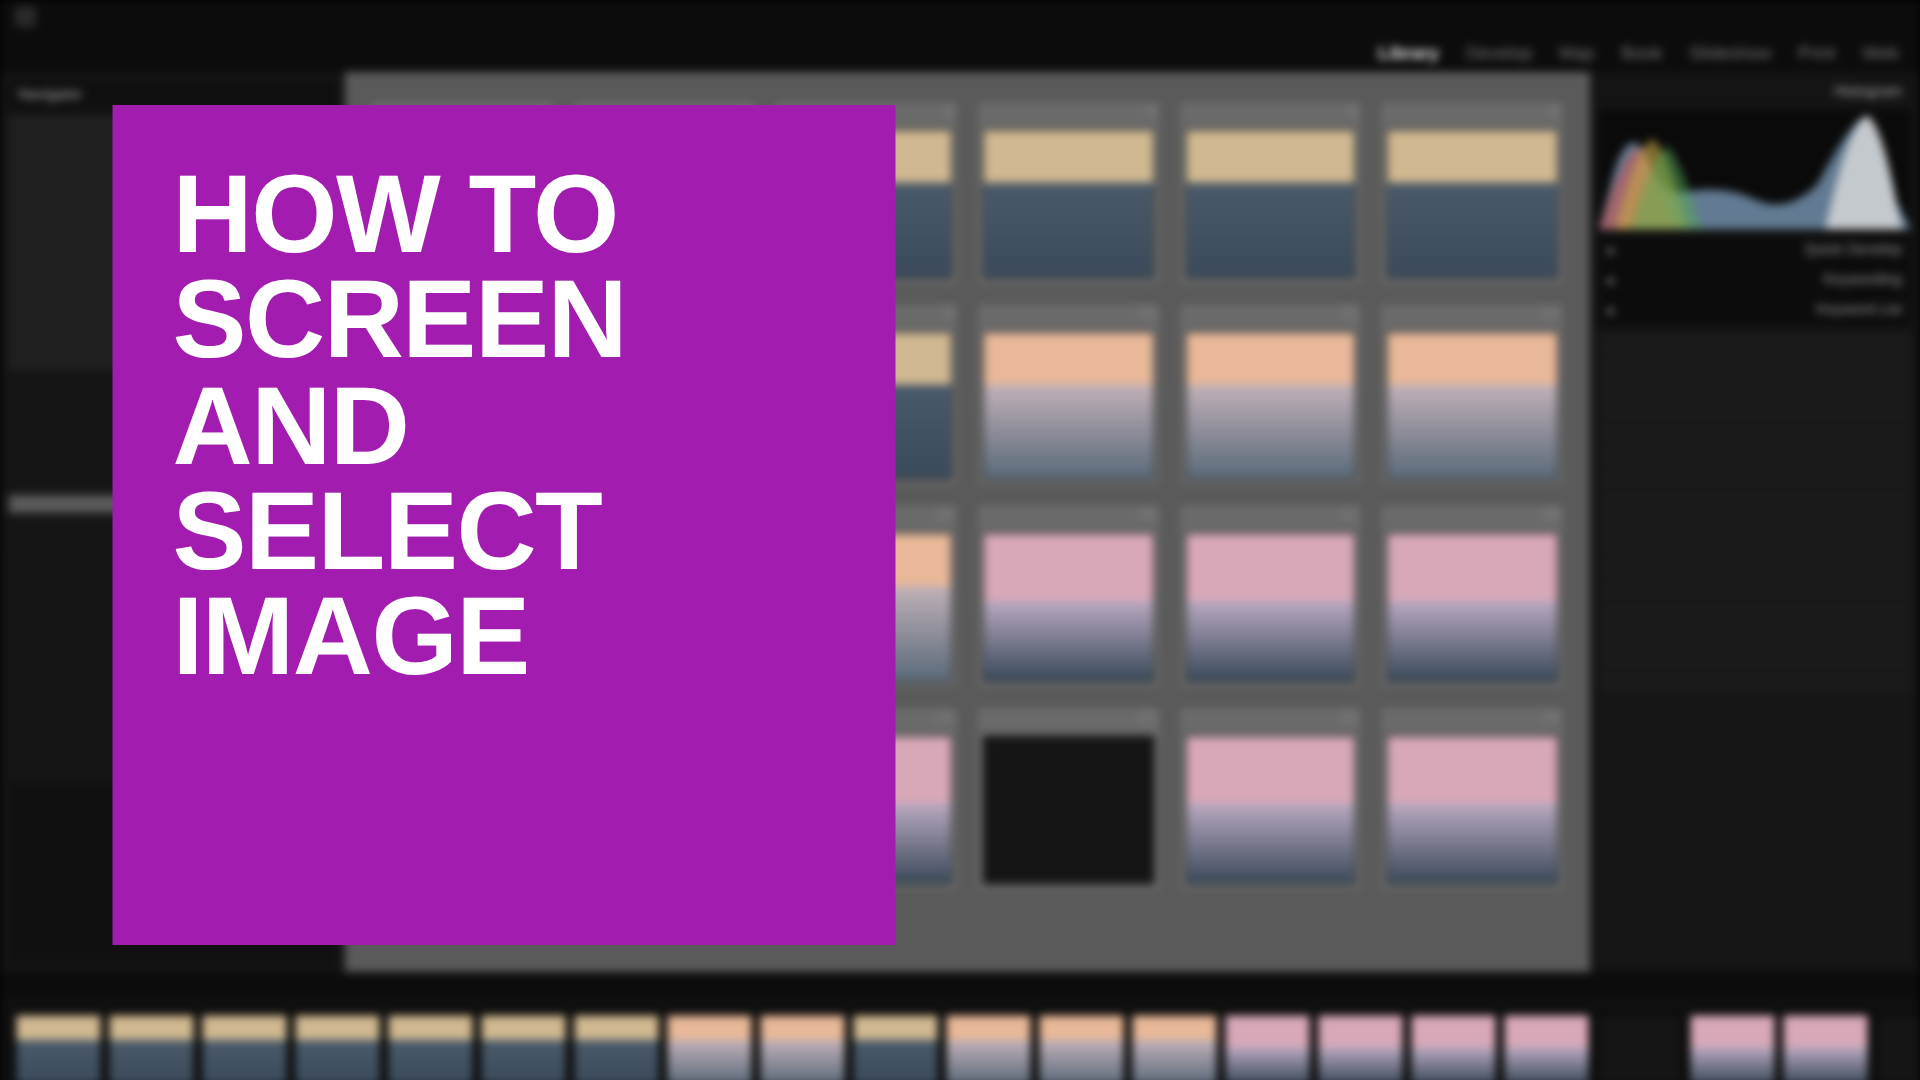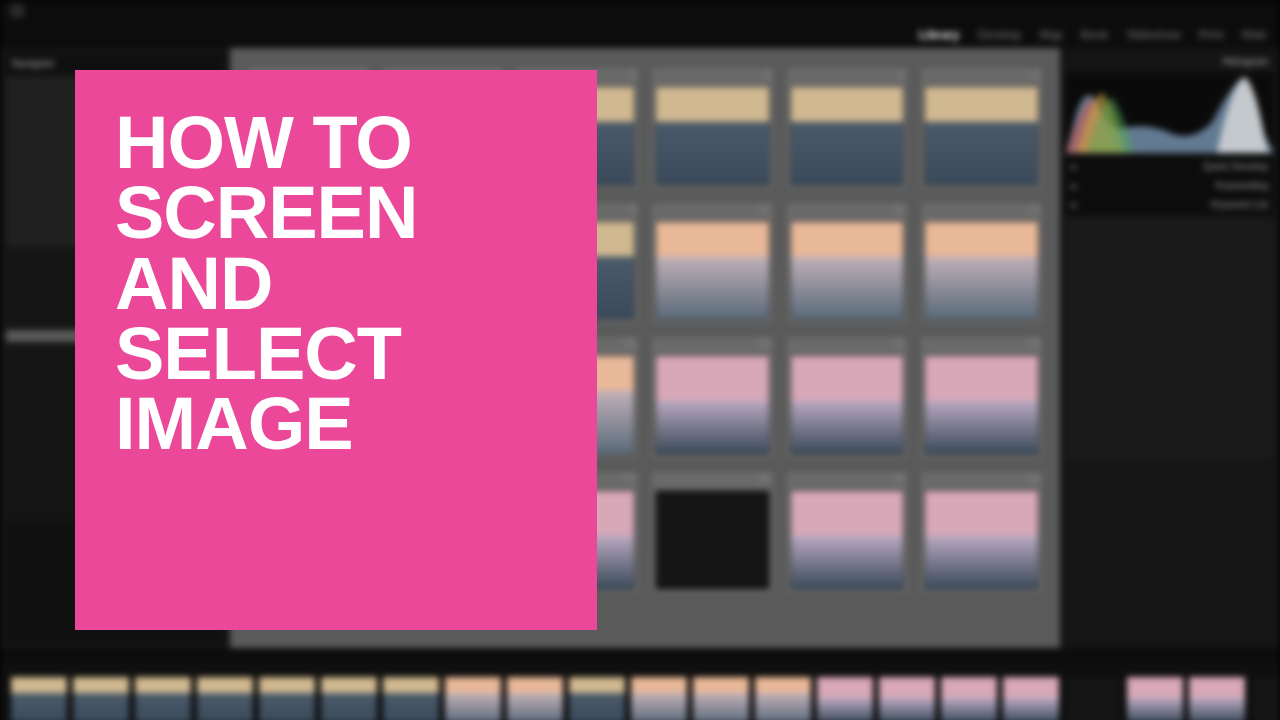--- a/index.html
+++ b/index.html
@@ -33,21 +33,21 @@
   .hist-svg { width:100%; height:100%; }
   .panelhead { color:#999; font-size:10px; padding:4px 6px; background:#0c0c0c; display:flex; justify-content:space-between; }
   .kwlist { flex:1; background:#161616; }
   .kwrow { height:14px; background:#1a1a1a; margin:1px 0; display:flex; justify-content:space-between; padding:0 6px; align-items:center; }
   .toolbar-bot { height:16px; background:#0c0c0c; }
   .filmstrip { height:72px; background:#0f0f0f; display:flex; align-items:center; padding:4px 10px; gap:4px; overflow:hidden; }
   .film { flex:0 0 58px; height:48px; background:#2a2a2a; border:1px solid #000; }
   .film .t { width:100%; height:100%; }
 
   
-  .overlay-card { position:absolute; left:75px; top:70px; width:522px; height:560px; background:#ec4899; padding:38px 38px 28px 40px; display:flex; align-items:flex-start; }
+  .overlay-card { position:absolute; left:75px; top:70px; width:522px; height:560px; background:#a21caf; padding:38px 38px 28px 40px; display:flex; align-items:flex-start; }
   .overlay-text { color:#fff; font-weight:800; font-size:74px; line-height:0.95; font-family:Arial,Helvetica,sans-serif; letter-spacing:-1px; }
 </style>
 </head>
 <body>
 
 <div class="app">
   <div class="titlebar">
     <div class="logo"></div>
   </div>
   <div class="modulebar" id="modulebar">

